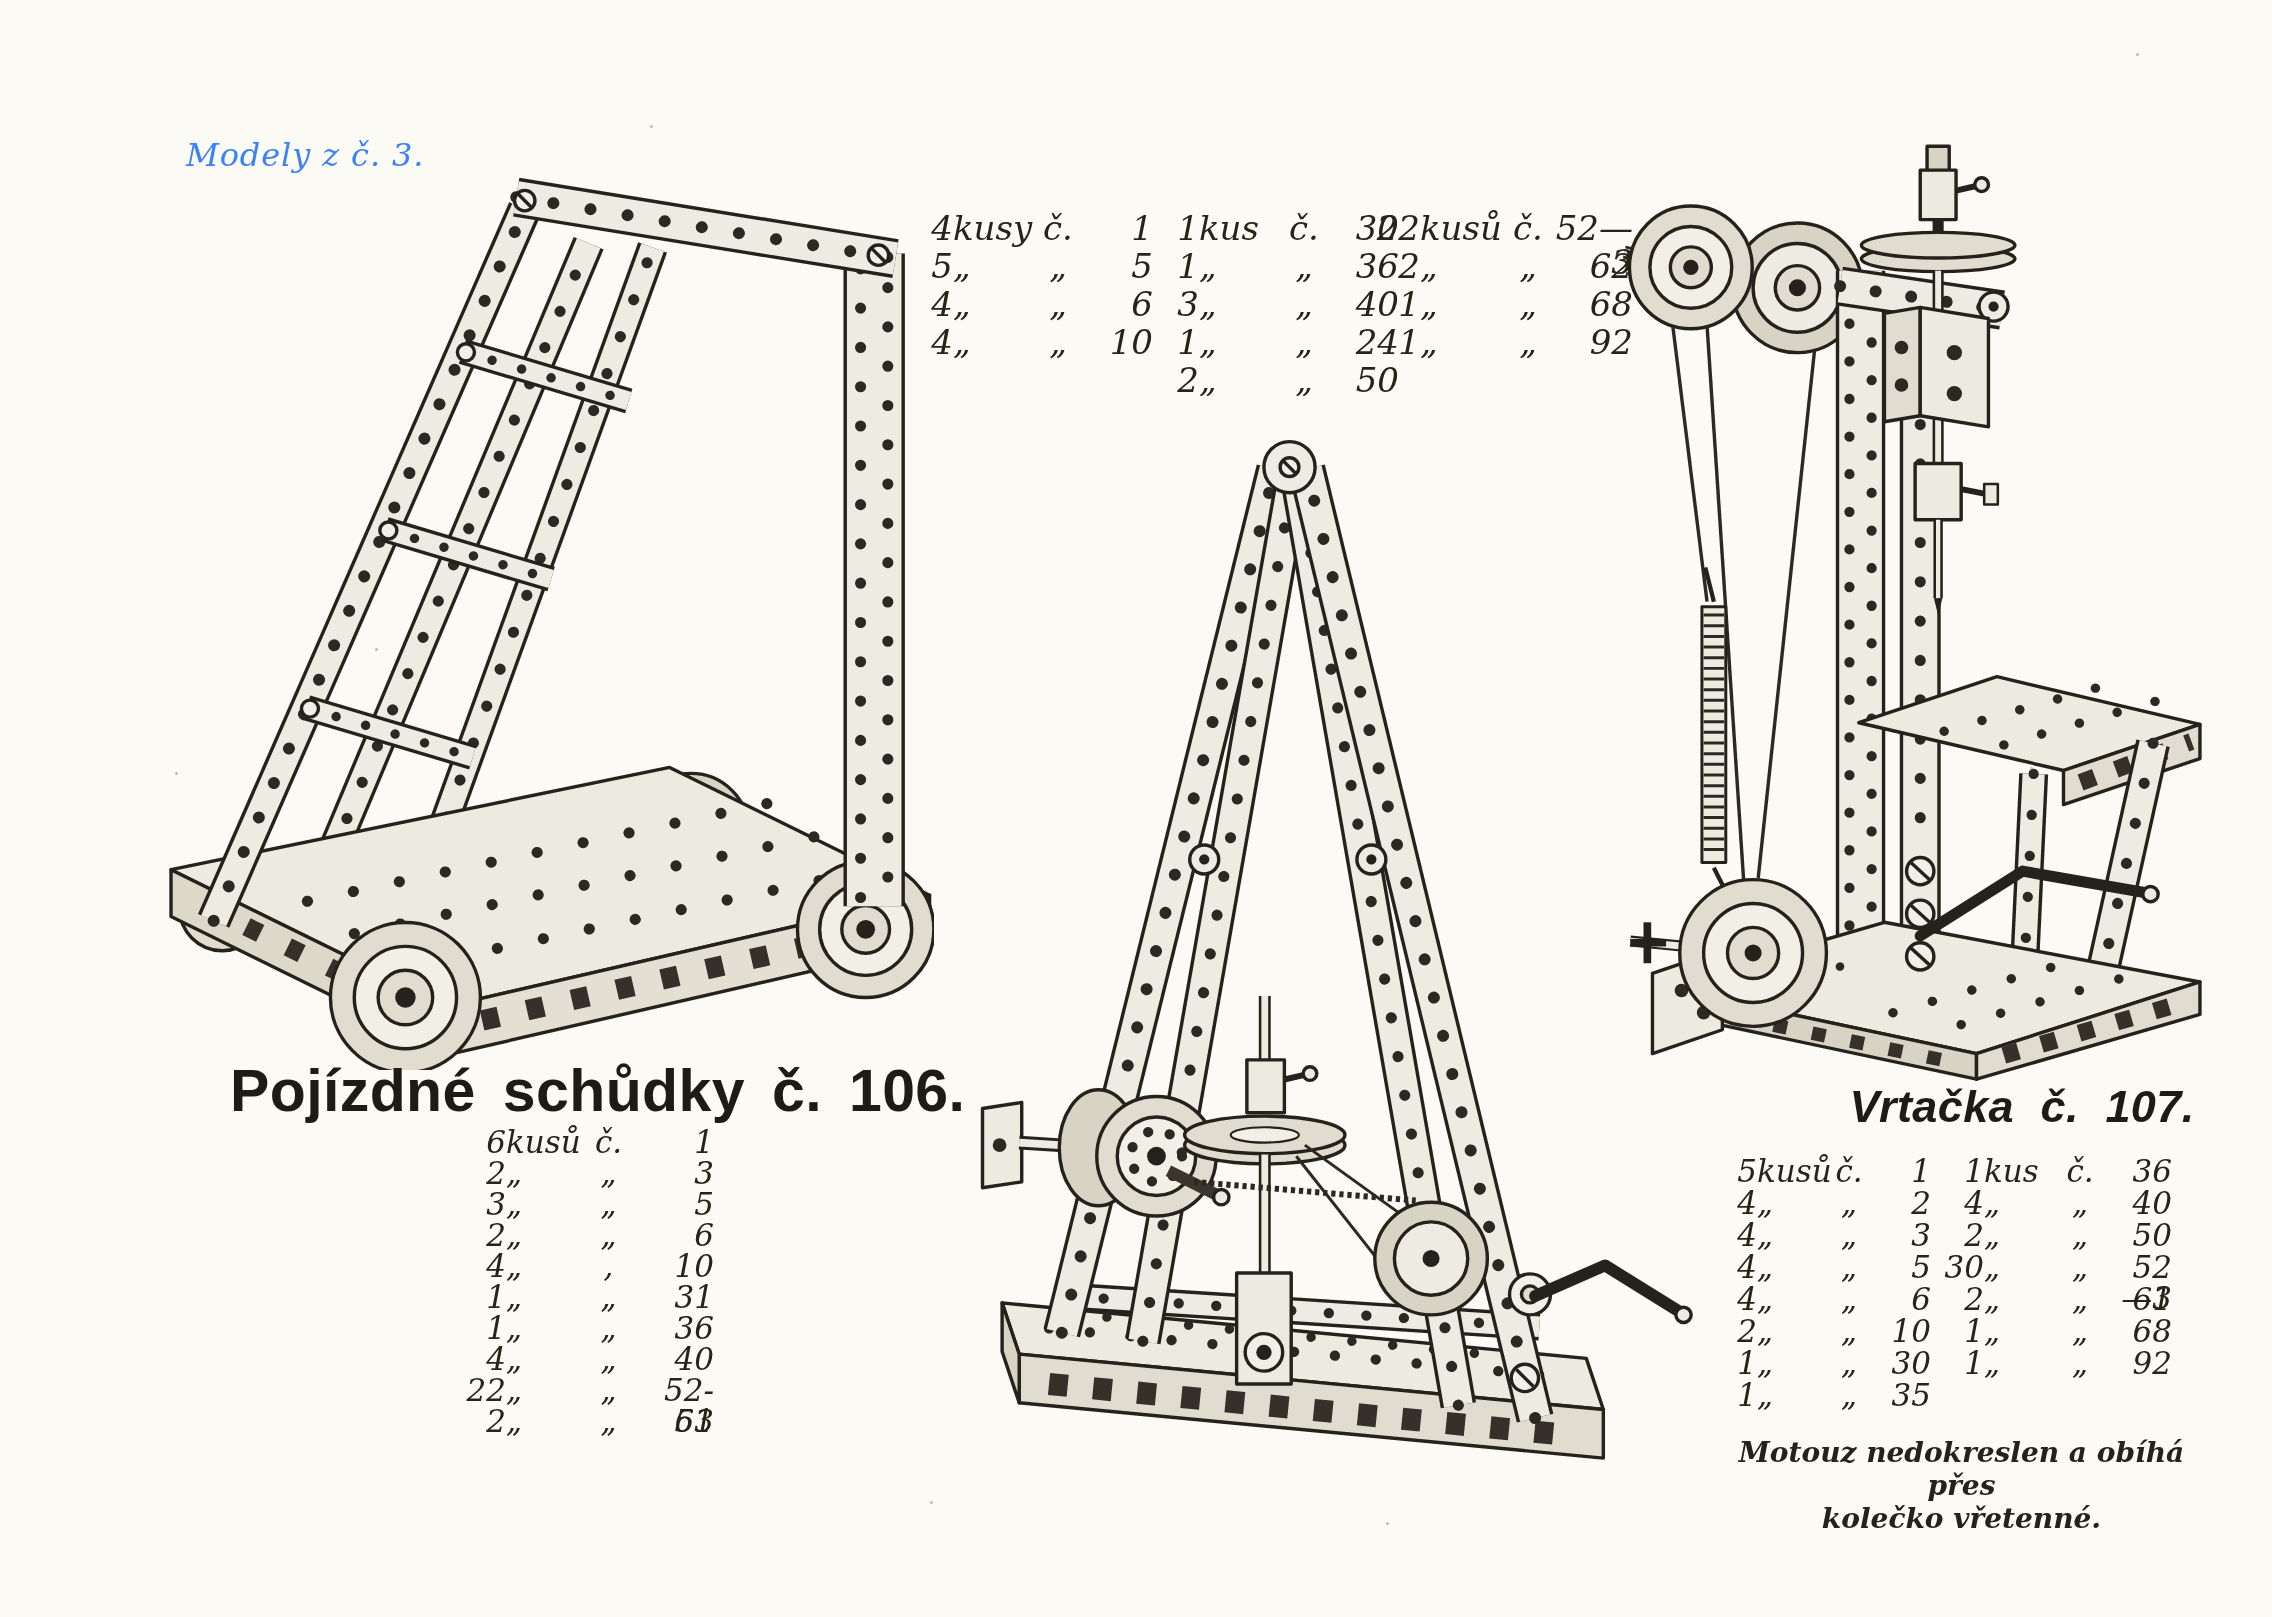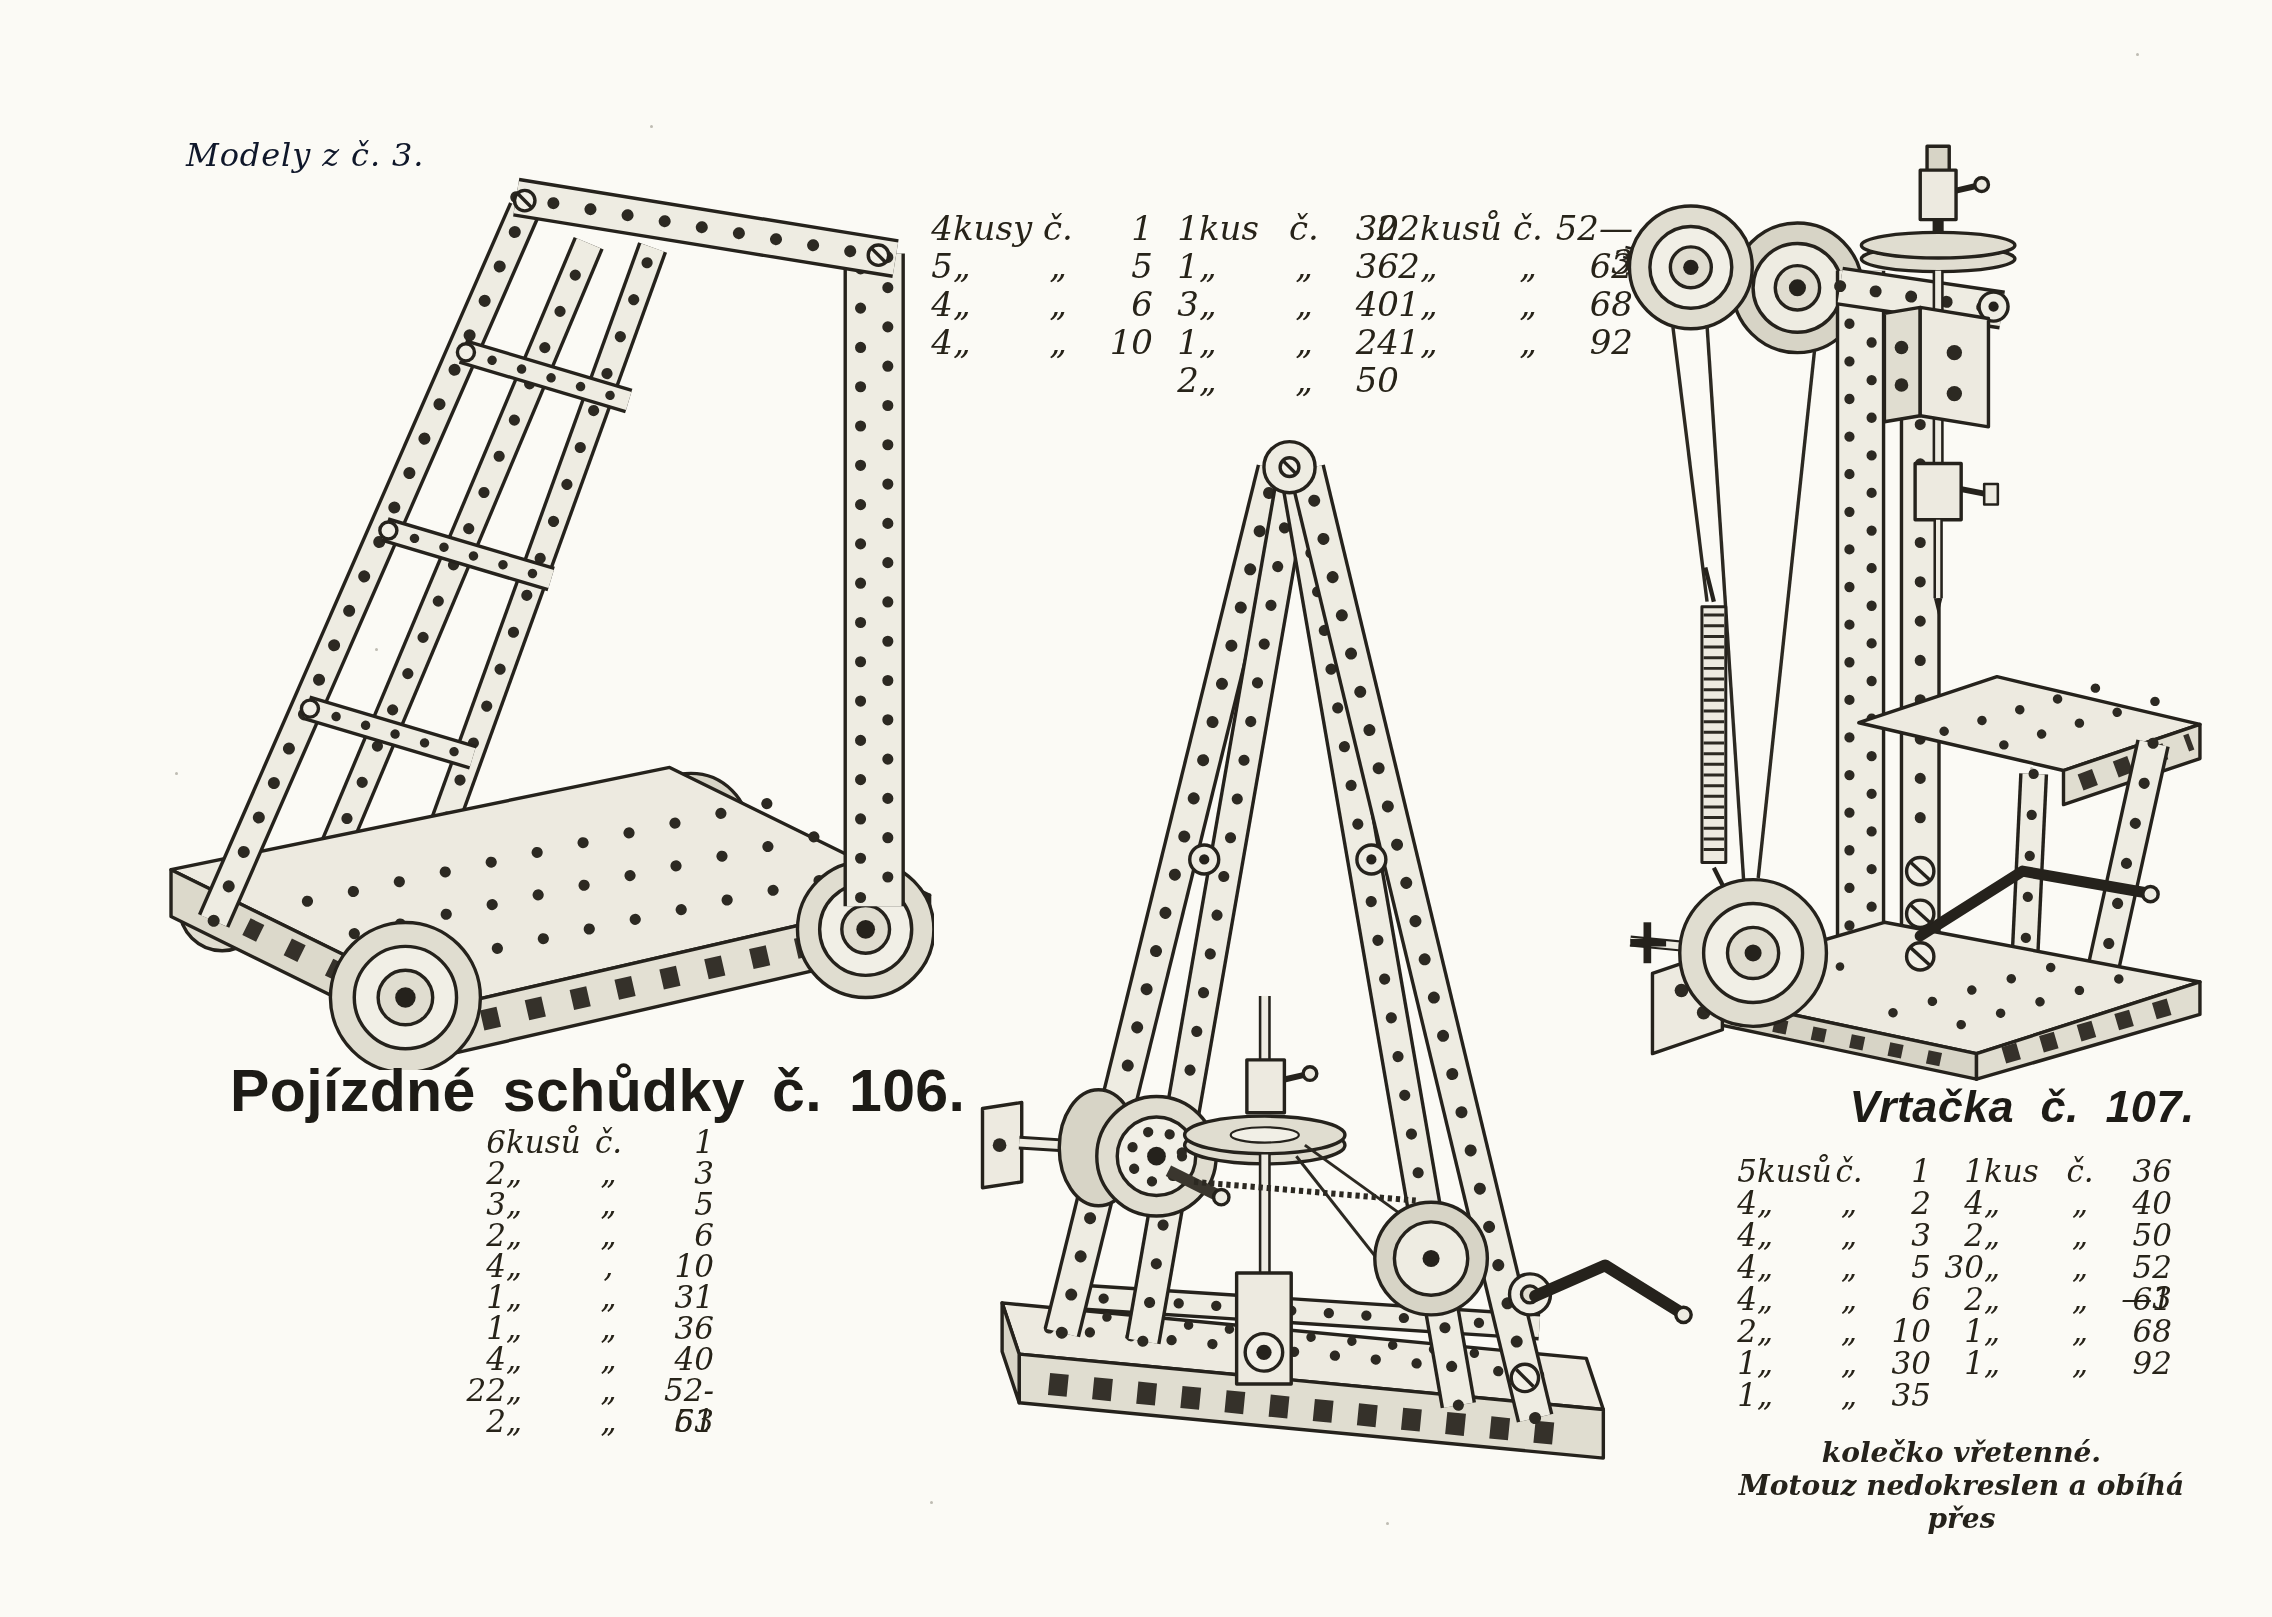--- a/index.html
+++ b/index.html
@@ -5,21 +5,21 @@
   html,body { margin:0; padding:0; background:#e8e6e0; }
   .page {
     position:relative; width:2273px; height:1618px;
     background:#fbfaf5; overflow:hidden;
     font-family:"DejaVu Serif", serif; color:#24211a;
   }
   .abs { position:absolute; }
   .illu { position:absolute; }
 
   .series-label {
-    font-style:italic; font-size:32px; letter-spacing:0.9px; color:#0f172a;
+    font-style:italic; font-size:32px; letter-spacing:0.9px; color:#3b82f6;
   }
   .model-title {
     font-family:"Liberation Sans", sans-serif; font-weight:700;
     color:#1d1b16; text-align:center; white-space:nowrap;
   }
   .t105 { font-size:48px; word-spacing:12px; letter-spacing:0.4px; }
   .t106 { font-size:59px; word-spacing:10.2px; letter-spacing:0.4px; }
   .t107 { font-size:45px; word-spacing:13.6px; letter-spacing:0.4px; }
 
   .plist { position:absolute; font-style:italic; color:#272319; }
@@ -613,22 +613,22 @@
       </div>
       <div class="prow">
         <span class="cell-q">1</span>
         <span class="cell-u">„</span>
         <span class="cell-c">„</span>
         <span class="cell-n">92</span>
       </div>
     </div>
 
   <div class="abs footnote" style="left:1710px; top:1436px; width:503px;">
+    <div>Motouz nedokreslen a obíhá přes</div>
     <div>kolečko vřetenné.</div>
-    <div>Motouz nedokreslen a obíhá přes</div>
   </div>
 
   <div class="speck" style="left:650px; top:125px;"></div>
   <div class="speck" style="left:2136px; top:53px;"></div>
   <div class="speck" style="left:375px; top:648px;"></div>
   <div class="speck" style="left:930px; top:1501px;"></div>
   <div class="speck" style="left:1386px; top:1522px;"></div>
   <div class="speck" style="left:2030px; top:767px;"></div>
   <div class="speck" style="left:175px; top:772px;"></div>
 

